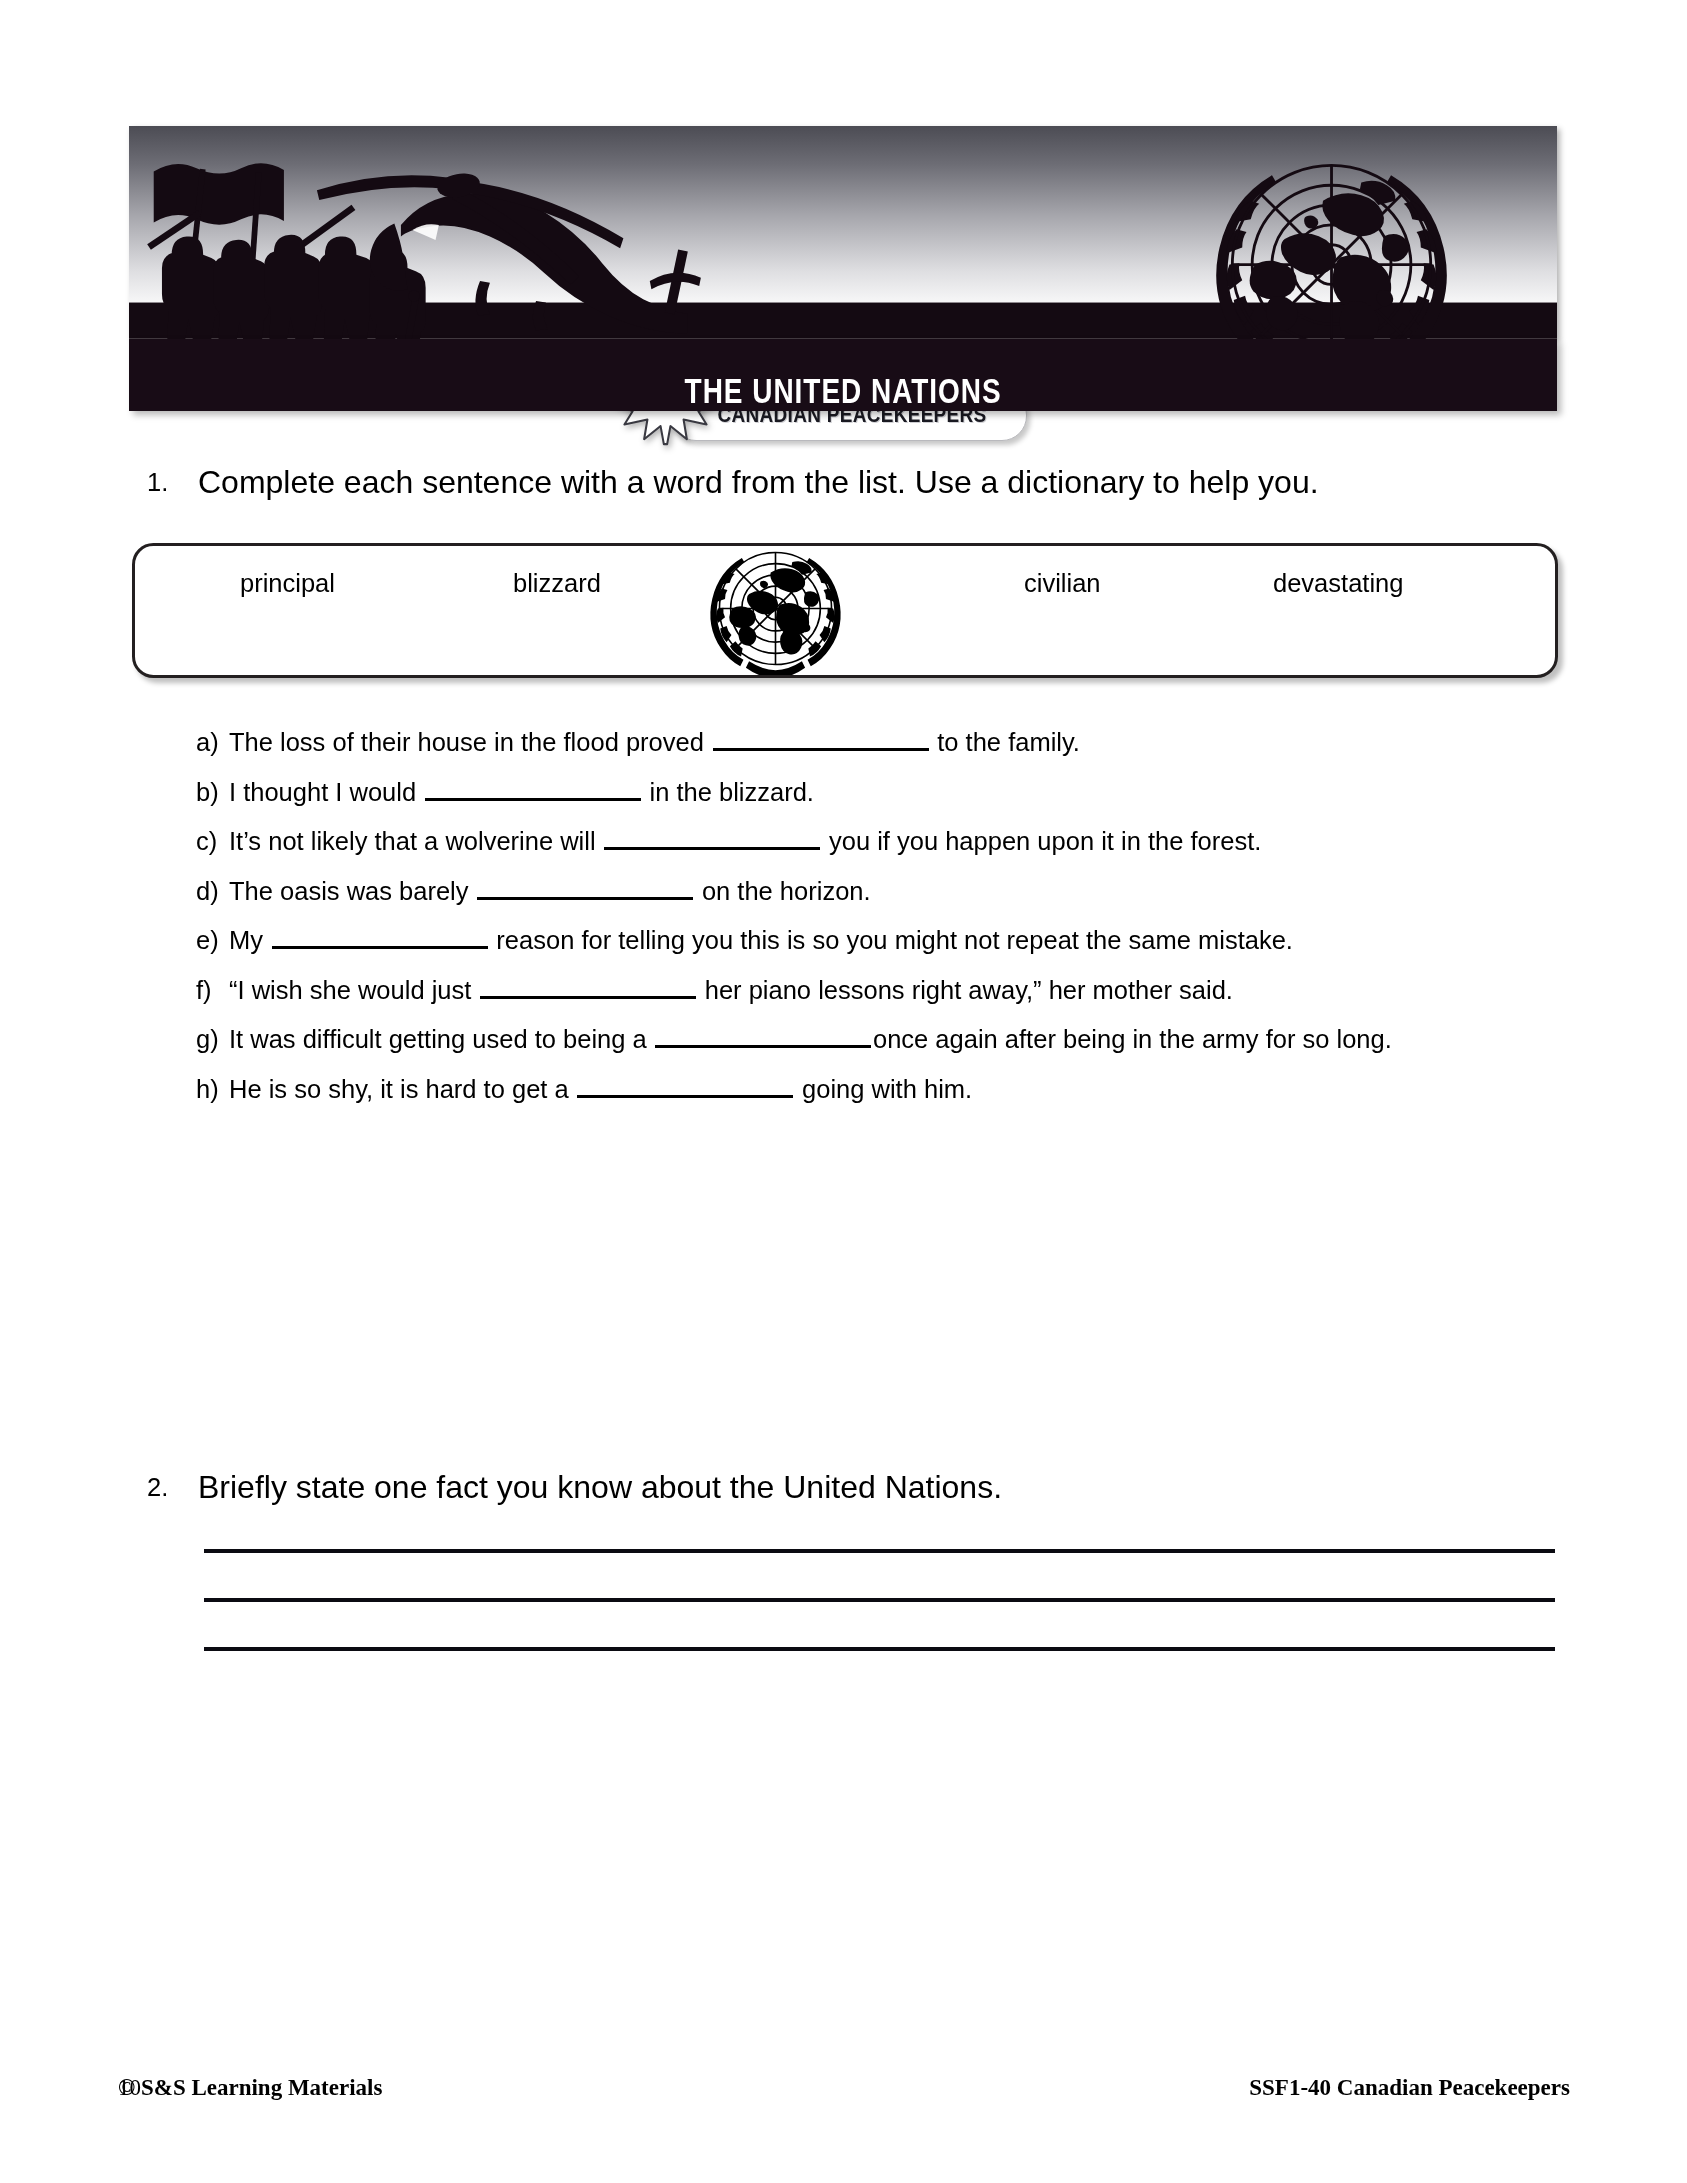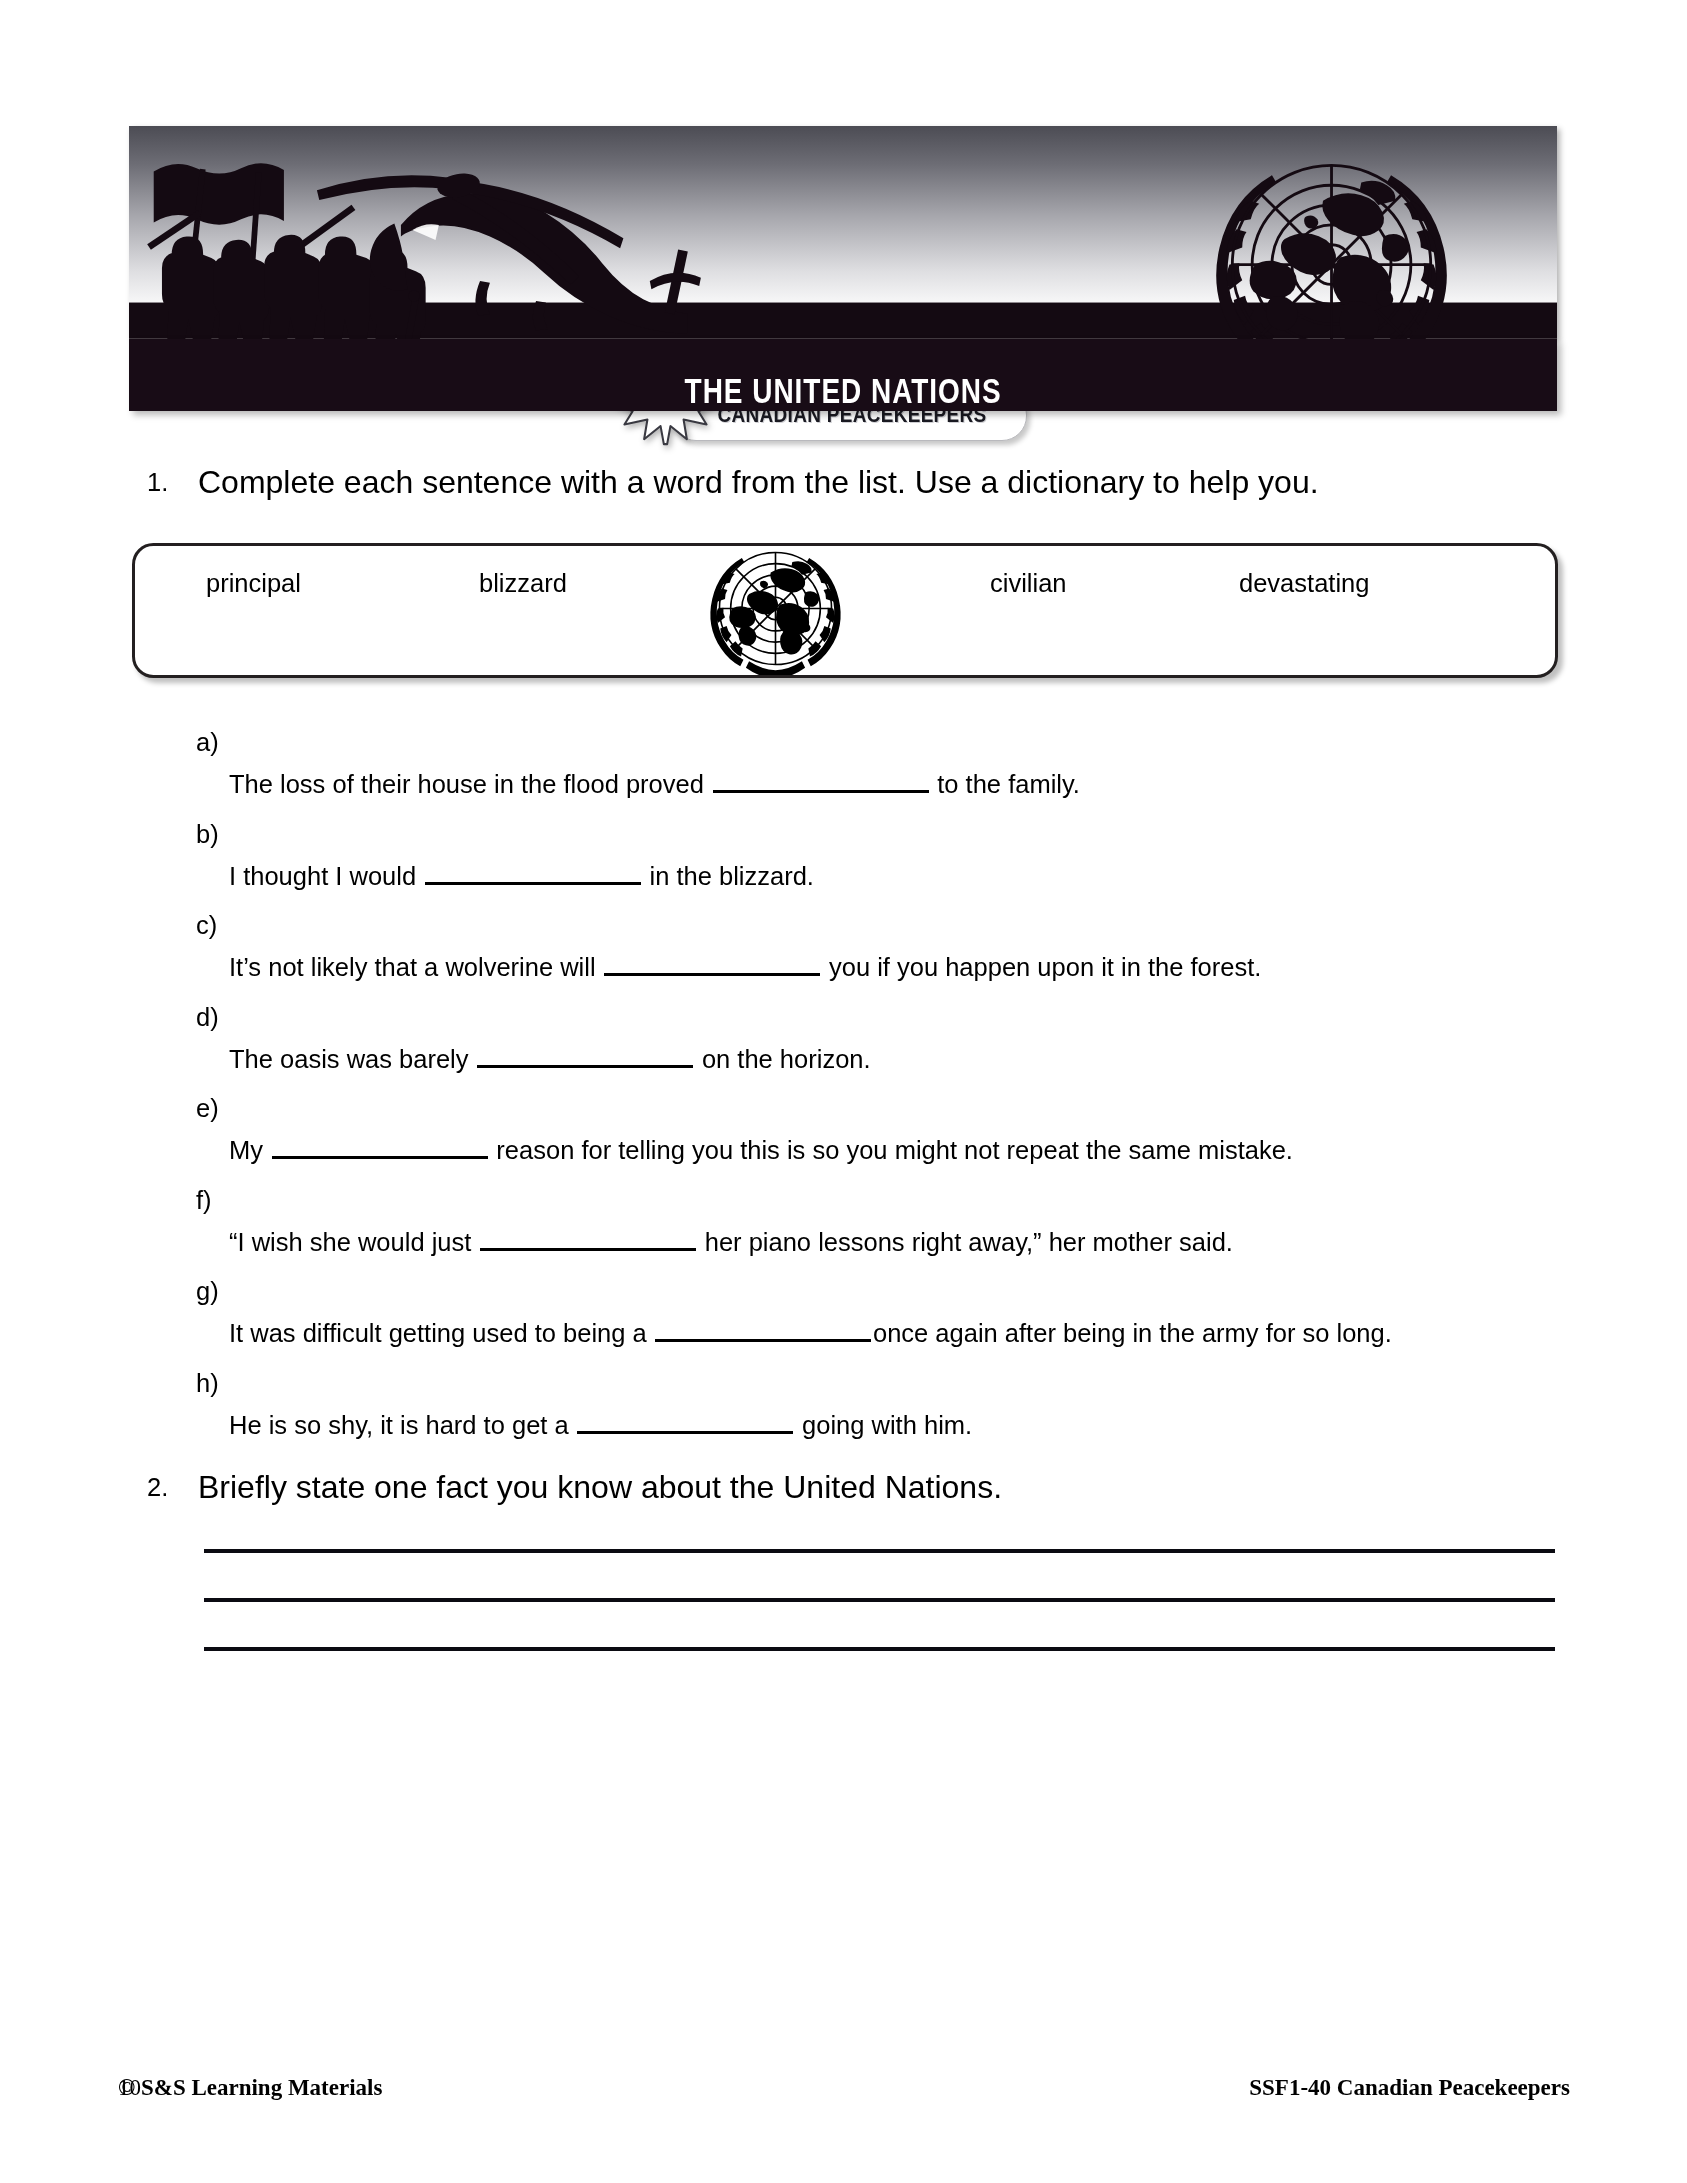--- a/index.html
+++ b/index.html
@@ -146,21 +146,21 @@
     opacity: 1;
   }
   .wb-row {
     position: absolute;
     left: 0;
     width: 1420px;
     height: 51px;
     display: flex;
     align-items: center;
   }
-  #wb-row-0 { top: 11.5px; }
+  #wb-row-0 { top: 11.5px; margin-left: 34px; }
   #wb-row-1 { top: 63px; }
   .wb-word {
     position: absolute;
     font-size: 25.5px;
     line-height: 33px;
     white-space: nowrap;
   }
   .wb-c0 { left: 71px; }
   .wb-c1 { left: 344px; }
   .wb-c2 { left: 855px; }
@@ -181,21 +181,20 @@
     font-size: 25.5px;
     line-height: 38px;
   }
   .sent-label {
     width: 33px;
     flex: none;
     white-space: nowrap;
   }
   .sent-body {
     flex: 1;
-    margin-top: 42px;
   }
   .blank {
     display: inline-block;
     border-bottom: 3.3px solid #000000;
     vertical-align: baseline;
     height: 25px;
     margin: 0 1.6px;
   }
   .blank-w { width: 216px; }
 

